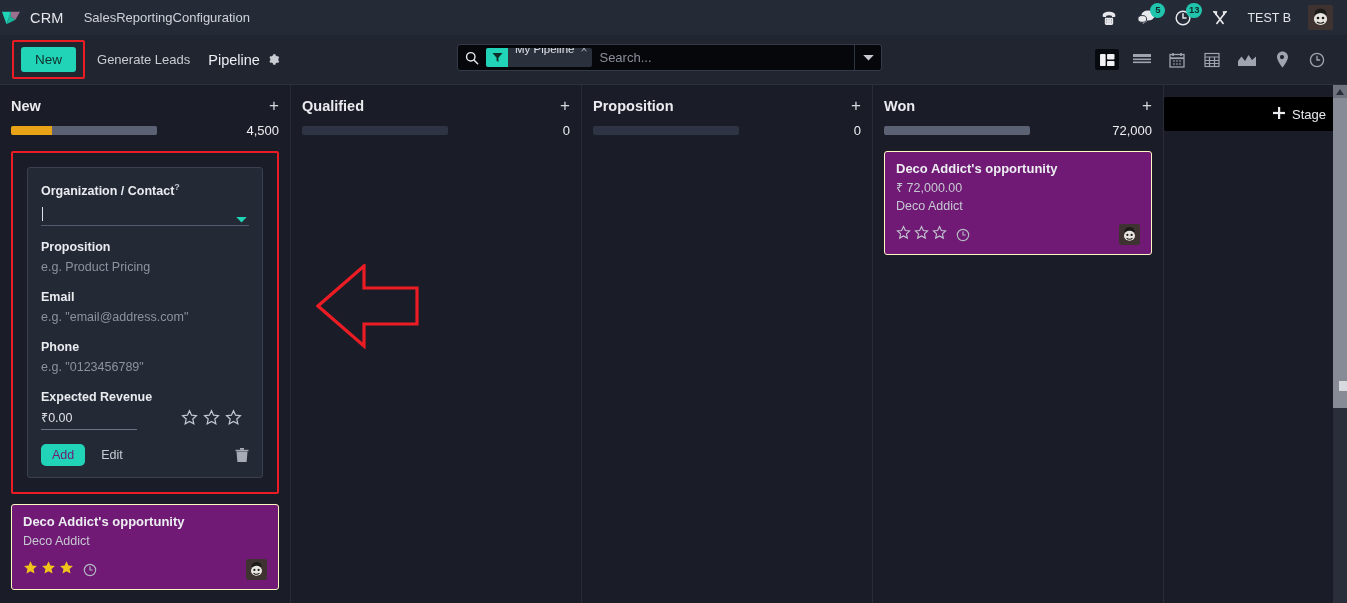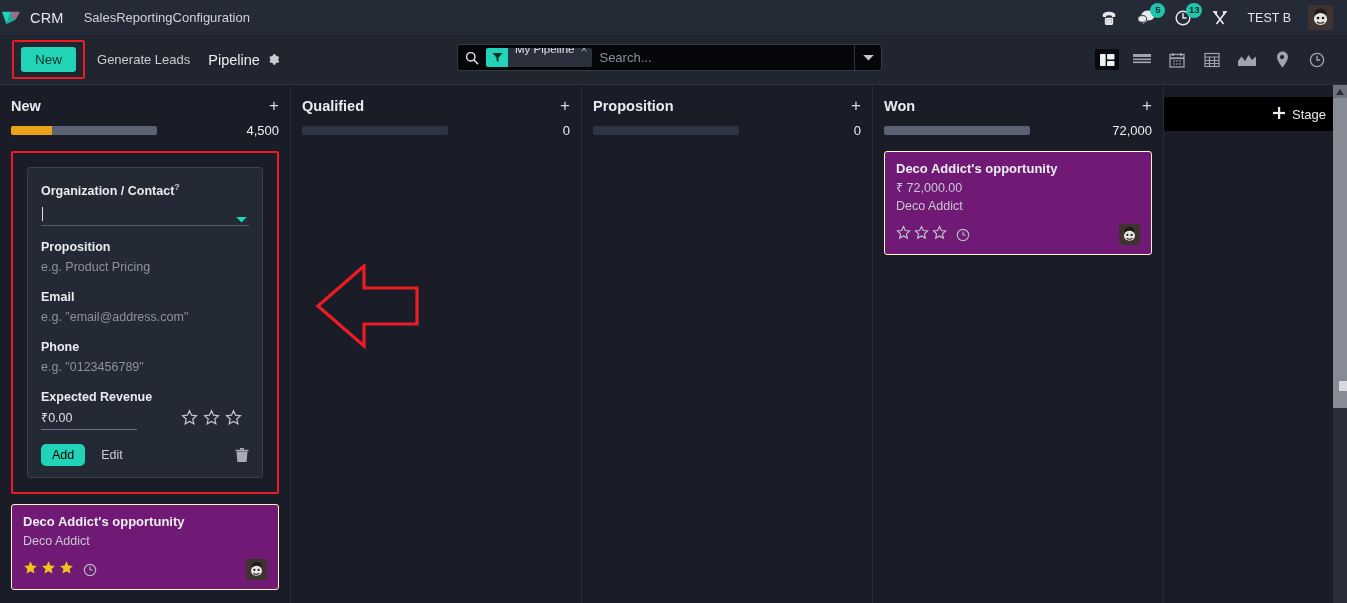--- a/index.html
+++ b/index.html
@@ -156,21 +156,21 @@
   }
   .rev-row { display: flex; align-items: center; }
   .rev-input {
     width: 96px; font-size: 12.5px; color: #dfe1e6;
     border-bottom: 1px solid #6c7siz; border-bottom: 1px solid #6c7383;
     padding-bottom: 3px;
   }
   .rev-stars { display: flex; gap: 5px; margin-left: 44px; }
   .qc-actions { display: flex; align-items: center; margin-top: 13px; }
   .btn-add {
-    background: #21d4b8; color: #000000; border: none; border-radius: 5px;
+    background: #21d4b8; color: #701a75; border: none; border-radius: 5px;
     font-size: 12.5px; font-family: inherit; padding: 4px 11px; cursor: pointer;
   }
   .btn-edit { font-size: 12.5px; color: #c9ccd3; margin-left: 16px; cursor: pointer; }
   .trash { margin-left: auto; color: #a7abb5; cursor: pointer; display: flex; }
 
   
   .add-stage-col {
     flex: 0 0 auto; width: 170px; align-self: flex-start;
     margin-top: 12px;
   }

